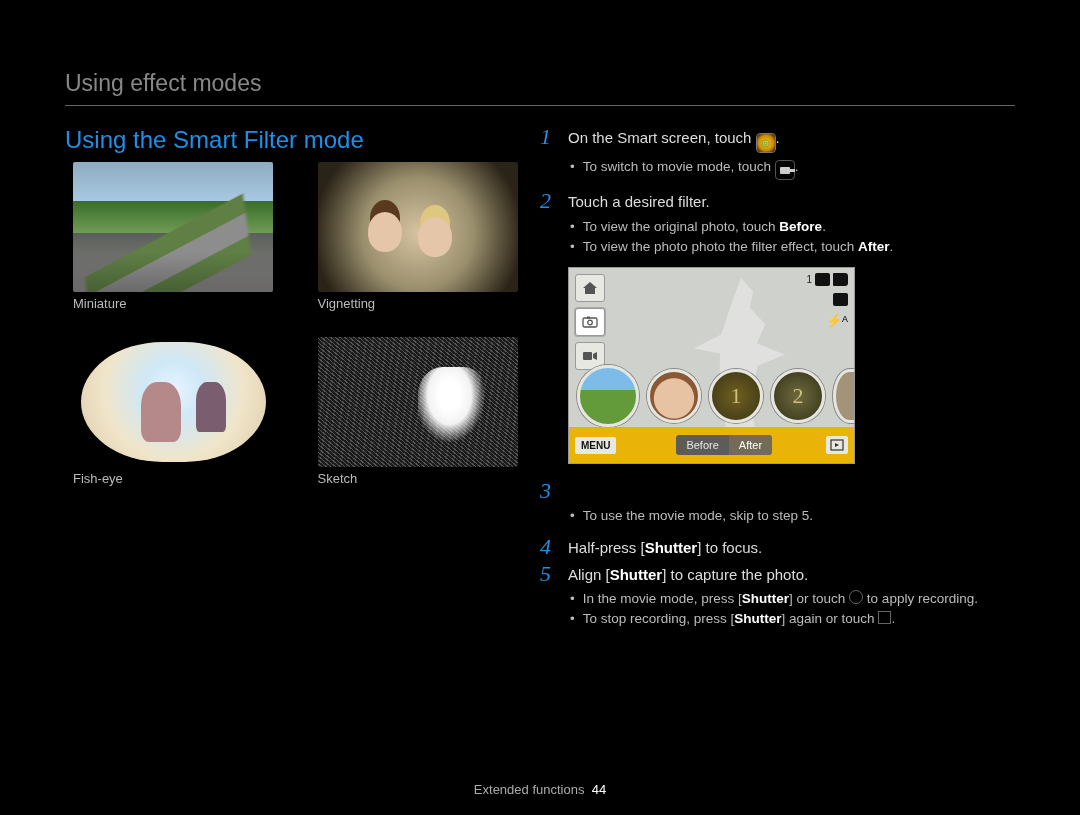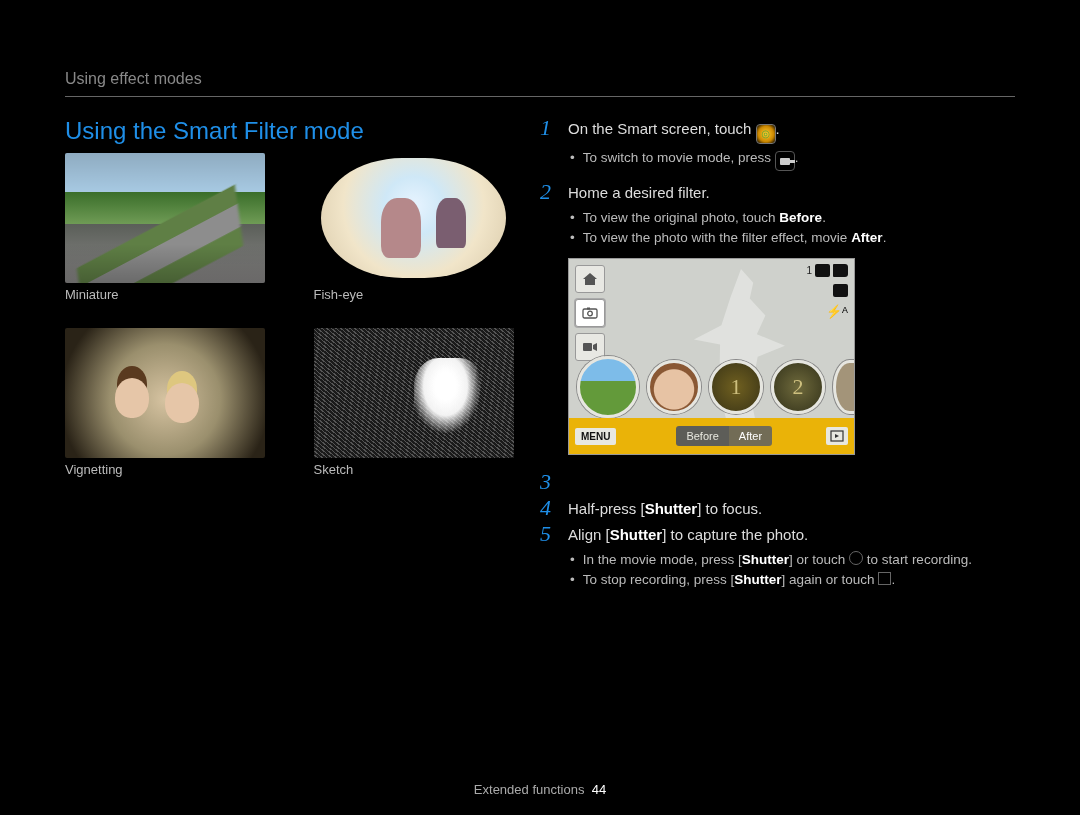--- a/index.html
+++ b/index.html
@@ -9,21 +9,21 @@
     font-family: Arial, Helvetica, sans-serif;
     color: #bbb;
     width: 1080px;
     height: 815px;
     position: relative;
   }
   .page {
     padding: 70px 65px 40px 65px;
   }
   .breadcrumb {
-    font-size: 16px;
+    font-size: 23px;
     color: #888;
     font-weight: 300;
     margin-bottom: 8px;
   }
   hr.div {
     border: none;
     border-top: 1px solid #666;
     margin: 0 0 20px 0;
   }
   .columns {
@@ -42,20 +42,21 @@
   .intro {
     font-size: 14px;
     color: #ccc;
     line-height: 1.35;
     margin-bottom: 18px;
   }
   .grid2 {
     display: grid;
     grid-template-columns: 1fr 1fr;
     gap: 10px 22px;
+    margin-left: 8px;
   }
   .thumb {
     width: 200px;
     height: 130px;
     border-radius: 2px;
     background: #333;
   }
   .thumb-miniature {
     background: linear-gradient(#a7c9e2 0%, #a7c9e2 30%, #3a6e2a 30%, #709c56 55%, #5b5f59 55%, #8d8b8b 100%);
     position: relative;
@@ -293,55 +294,55 @@
 
     <div class="col">
       <h2 class="section-title">Using the Smart Filter mode</h2>
 
       <div class="grid2">
         <div>
           <div class="thumb thumb-miniature"></div>
           <div class="caption">Miniature</div>
         </div>
         <div>
+          <div class="thumb thumb-vignette"></div>
+          <div class="caption">Vignetting</div>
+        </div>
+        <div>
           <div class="thumb thumb-fisheye">
               <div class="fish"></div>
             </div>
           <div class="caption">Fish-eye</div>
-        </div>
-        <div>
-          <div class="thumb thumb-vignette"></div>
-          <div class="caption">Vignetting</div>
         </div>
         <div>
           <div class="thumb thumb-sketch"></div>
           <div class="caption">Sketch</div>
         </div>
       </div>
     </div>
 
     <div class="col">
 
       <div class="step">
         <div class="num">1</div>
         <div class="text">
           <span>On the Smart screen, touch </span><span class="inline-icon icon-smartfilter"></span><span>.</span>
         </div>
       </div>
       <ul class="sub">
-        <li><span>To switch to movie mode, press </span><span class="inline-icon icon-movie"></span><span>.</span></li>
+        <li><span>To switch to movie mode, touch </span><span class="inline-icon icon-movie"></span><span>.</span></li>
       </ul>
 
       <div class="step">
         <div class="num">2</div>
-        <div class="text">Home a desired filter.</div>
+        <div class="text">Touch a desired filter.</div>
       </div>
       <ul class="sub">
         <li><span>To view the original photo, touch </span><b>Before</b><span>.</span></li>
-        <li><span>To view the photo with the filter effect, movie </span><b>After</b><span>.</span></li>
+        <li><span>To view the photo photo the filter effect, touch </span><b>After</b><span>.</span></li>
       </ul>
 
       <div class="cam">
         <div class="cam-bg"></div>
         <div class="cam-left">
           <div class="cambtn">
             <svg width="16" height="14" viewBox="0 0 16 14">
                 <path d="M8 1 L15 7 H13 V13 H3 V7 H1 Z" fill="#555"></path>
               </svg>
           </div>
@@ -394,36 +395,39 @@
                 <rect x="1" y="1" width="12" height="10" fill="none" stroke="#333" stroke-width="1.2"></rect>
                 <path d="M5 8 L5 4 L9 6 Z" fill="#333"></path>
               </svg>
           </div>
         </div>
       </div>
 
       <div class="step">
         <div class="num">3</div>
       </div>
+      <ul class="sub">
+        <li><span>To use the movie mode, skip to step 5.</span></li>
+      </ul>
 
       <div class="step">
         <div class="num">4</div>
         <div class="text">
           <span>Half-press [</span><b>Shutter</b><span>] to focus.</span>
         </div>
       </div>
 
       <div class="step">
         <div class="num">5</div>
         <div class="text">
           <span>Align [</span><b>Shutter</b><span>] to capture the photo.</span>
         </div>
       </div>
       <ul class="sub">
-        <li><span>In the movie mode,  press [</span><b>Shutter</b><span>] or touch </span><span class="icon-record"></span><span> to start recording.</span></li>
+        <li><span>In the movie mode,  press [</span><b>Shutter</b><span>] or touch </span><span class="icon-record"></span><span> to apply recording.</span></li>
         <li><span>To stop recording, press [</span><b>Shutter</b><span>] again or touch </span><span class="icon-stop"></span><span>.</span></li>
       </ul>
 
     </div>
   </div>
 </div>
 
 <div class="footer">
   <span>Extended functions</span>&nbsp;&nbsp;<span class="pn">44</span>
 </div>

